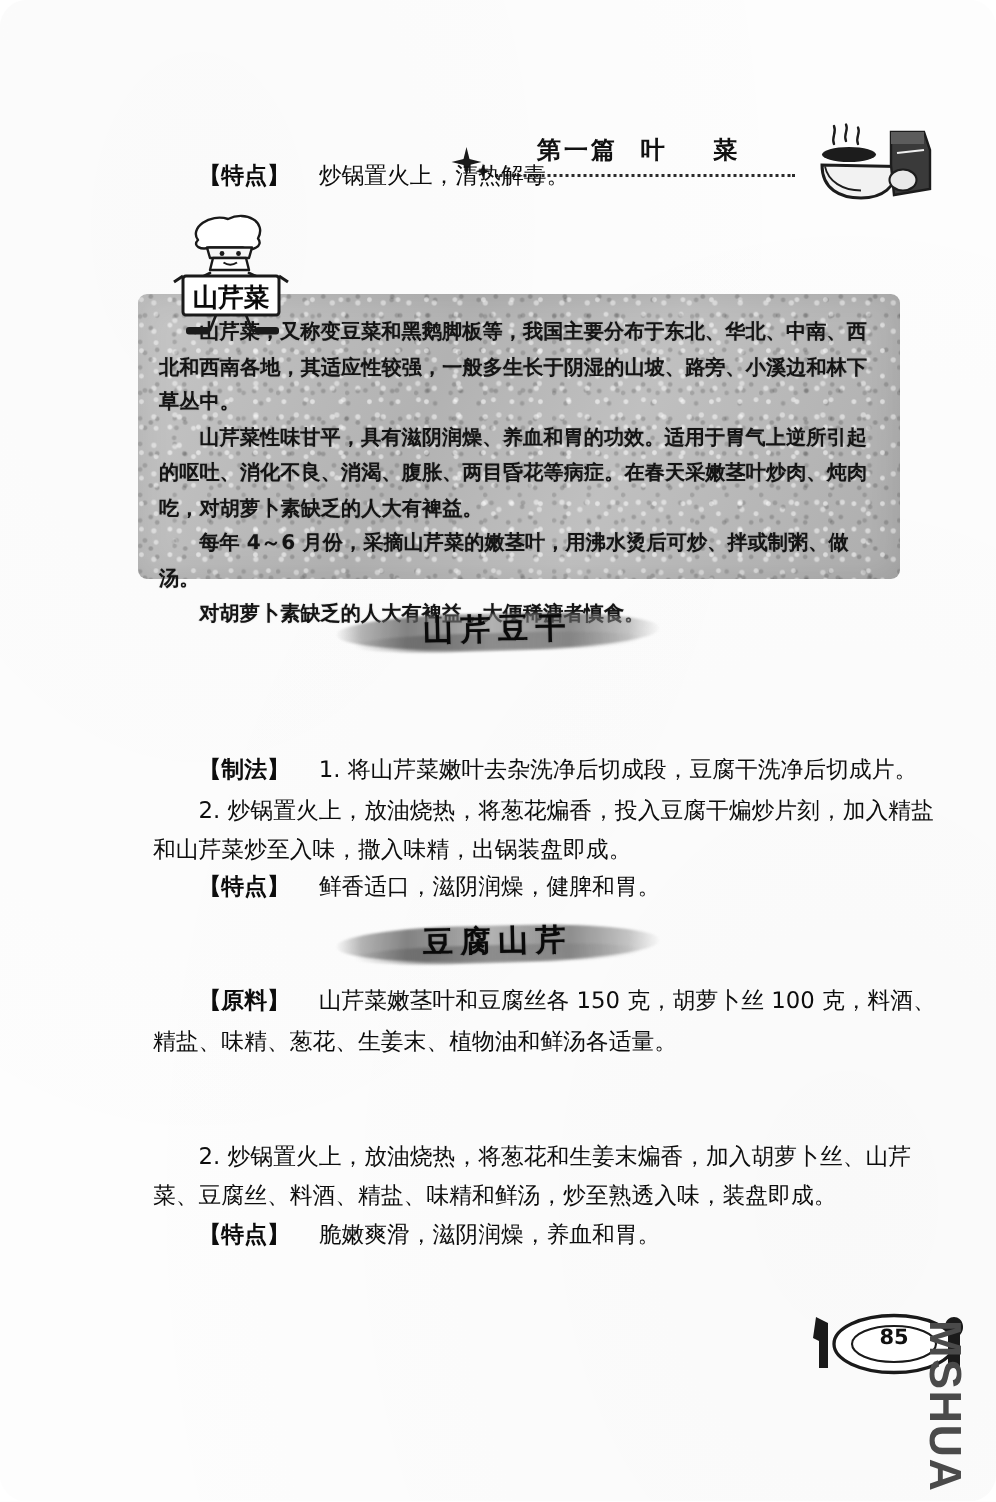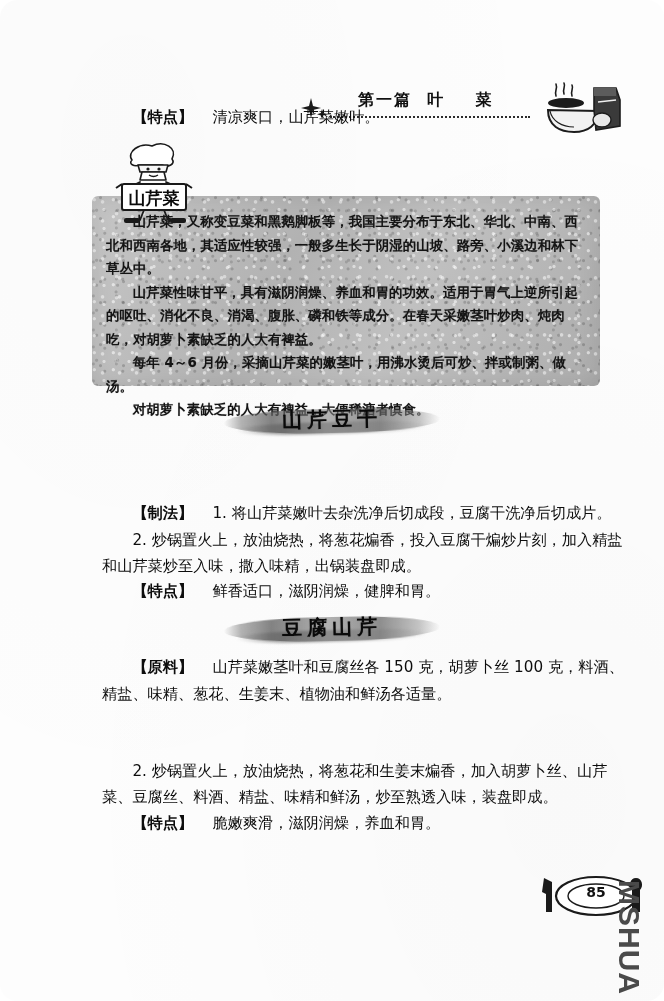--- a/index.html
+++ b/index.html
@@ -166,21 +166,21 @@
         <path d="M62 22 L80 20" stroke="#efefef" stroke-width="1.4" fill="none"></path>
         <ellipse cx="66" cy="40" rx="9" ry="7" fill="#e8e8e8" stroke="#1c1c1c" stroke-width="1.4"></ellipse>
       </svg>
     </span>
   </div>
 
   <div class="para" style="top:104px;">
     <span class="line ind">
       <span class="lbl">【特点】</span>
       <span>&nbsp;&nbsp;</span>
-      <span>清凉爽口，山芹菜嫩叶。</span>
+      <span>炒锅置火上，清热解毒。</span>
     </span>
   </div>
 
   <div class="chef">
     <svg width="120" height="86" viewBox="0 0 120 86">
       <g stroke="#1a1a1a" fill="none" stroke-width="1.6" stroke-linejoin="round">
         <path d="M36 20 C30 12, 44 2, 56 6 C68 0, 82 8, 76 19 C80 24, 72 28, 66 25 L44 25 C38 27, 32 24, 36 20 Z" fill="#ffffff"></path>
         <path d="M42 25 L72 25 L70 32 L44 32 Z" fill="#f6f6f6"></path>
         <path d="M46 32 L68 32 L70 40 L44 40 Z" fill="#ffffff"></path>
       </g>
@@ -197,21 +197,21 @@
       <path d="M26 44 L20 48 M90 44 L96 48" stroke="#1a1a1a" stroke-width="2" fill="none"></path>
       <text x="58" y="64" font-family="DejaVu Serif, serif" font-size="17" font-weight="700" text-anchor="middle" fill="#0a0a0a">山芹菜</text>
       <rect x="28" y="78" width="16" height="5" rx="2" fill="#1a1a1a"></rect>
       <rect x="74" y="78" width="16" height="5" rx="2" fill="#1a1a1a"></rect>
     </svg>
   </div>
 
   <div class="grayblock">
     <div class="gtext">
       <span class="gline gind">山芹菜，又称变豆菜和黑鹅脚板等，我国主要分布于东北、华北、中南、西北和西南各地，其适应性较强，一般多生长于阴湿的山坡、路旁、小溪边和林下草丛中。</span>
-      <span class="gline gind">山芹菜性味甘平，具有滋阴润燥、养血和胃的功效。适用于胃气上逆所引起的呕吐、消化不良、消渴、腹胀、磷和铁等成分。在春天采嫩茎叶炒肉、炖肉吃，对胡萝卜素缺乏的人大有裨益。</span>
+      <span class="gline gind">山芹菜性味甘平，具有滋阴润燥、养血和胃的功效。适用于胃气上逆所引起的呕吐、消化不良、消渴、腹胀、两目昏花等病症。在春天采嫩茎叶炒肉、炖肉吃，对胡萝卜素缺乏的人大有裨益。</span>
       <span class="gline gind">每年 4～6 月份，采摘山芹菜的嫩茎叶，用沸水烫后可炒、拌或制粥、做汤。</span>
       <span class="gline gind">对胡萝卜素缺乏的人大有裨益，大便稀溏者慎食。</span>
     </div>
   </div>
 
   <div class="banner" style="top:400px;">
     <div class="banner-inner">
       <div class="brush"></div>
       <div class="brush2"></div>
       <div class="banner-text">山芹豆干</div>

